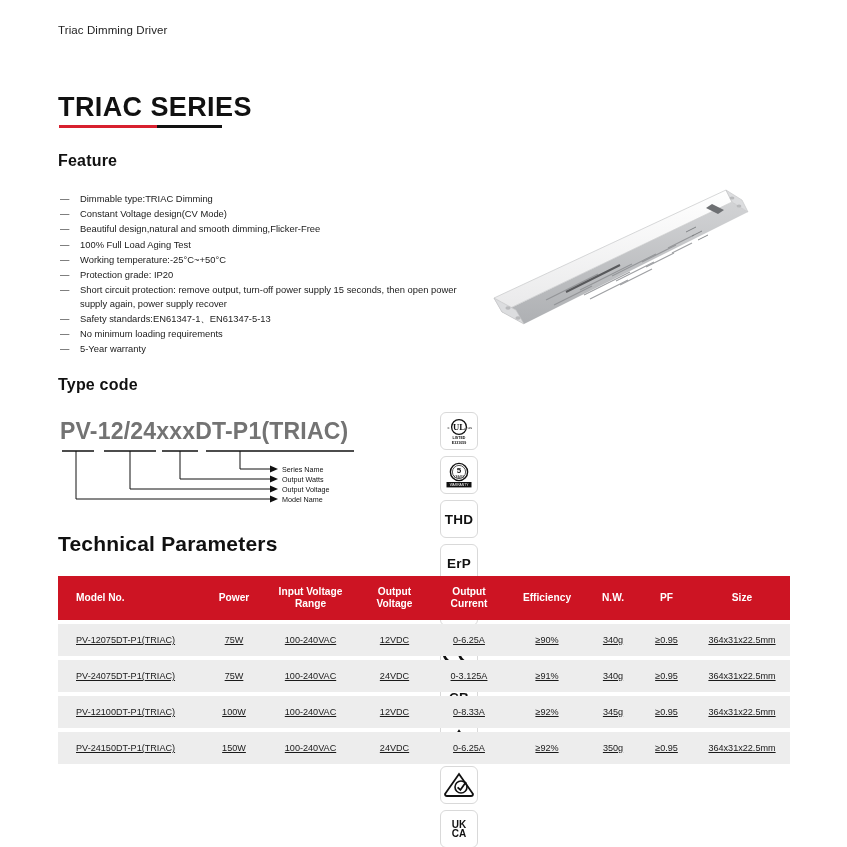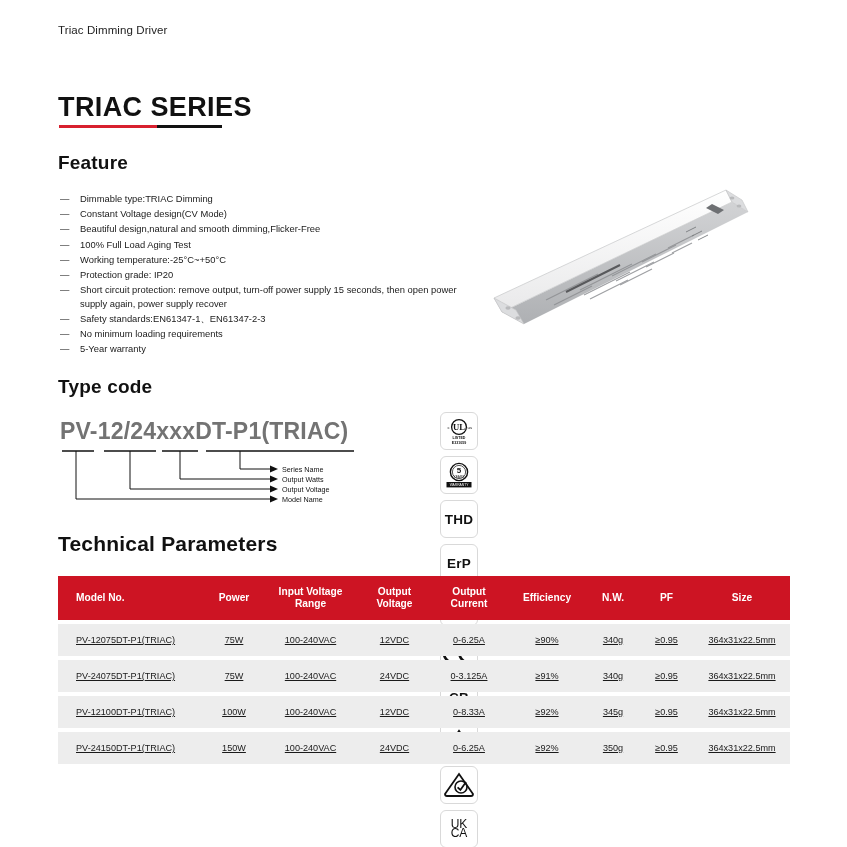--- a/index.html
+++ b/index.html
@@ -27,21 +27,21 @@
   .title-rule {
     position: absolute; left: 59px; top: 125px;
     width: 163px; height: 3px; display: flex;
   }
   .title-rule .seg-red { flex: 0 0 60%; background: #d8202f; }
   .title-rule .seg-black { flex: 1; background: #111; }
 
   
   .section-heading {
     position: absolute;
-    font-size: 19px; font-weight: bold; color: #111;
+    font-size: 16px; font-weight: bold; color: #111;
     letter-spacing: .2px;
   }
   #feature-heading { left: 58px; top: 152px; }
   #typecode-heading { left: 58px; top: 376px; }
   #tech-heading { left: 58px; top: 532px; font-size: 21px; }
 
   
   .feature-list {
     position: absolute; left: 60px; top: 192px;
     width: 420px;
@@ -76,21 +76,21 @@
   .cert-rows { position: absolute; left: 440px; top: 412px; width: 360px; }
   .cert-row { display: flex; gap: 6px; justify-content: center; margin-bottom: 8px; flex-direction: column; }
   .badge {
     width: 38px; height: 38px;
     border: 1px solid #d9d9d9; border-radius: 6px;
     background: #fff;
     display: flex; align-items: center; justify-content: center;
     position: relative;
   }
   .badge-txt { font-size: 13.5px; font-weight: bold; color: #111; letter-spacing: .2px; }
-  .badge-ukca { font-size: 12px; font-weight: normal; line-height: 9.5px; text-align: center; color: #111; }
+  .badge-ukca { font-size: 10px; font-weight: bold; line-height: 9.5px; text-align: center; color: #111; }
   .badge-ip { text-align: center; line-height: 1; }
   .badge-ip .ip-top { font-size: 11px; font-weight: bold; display:block; }
   .badge-ip .ip-bar { display:block; height: 1.4px; background: #111; margin: 1.5px 4px; }
   .badge-ip .ip-bot { font-size: 11px; font-weight: bold; display:block; }
   .ul-sub {
     position: absolute; bottom: 4px; left: 0; right: 0;
     text-align: center; font-size: 3.6px; font-weight: bold; color: #111;
     line-height: 4.4px;
   }
 
@@ -163,21 +163,21 @@
   <div class="feature-item">
       <span class="feature-dash">—</span>
       <span class="feature-text">Protection grade: IP20</span>
     </div>
   <div class="feature-item">
       <span class="feature-dash">—</span>
       <span class="feature-text">Short circuit protection: remove output, turn-off power supply 15 seconds, then open power supply again, power supply recover</span>
     </div>
   <div class="feature-item">
       <span class="feature-dash">—</span>
-      <span class="feature-text">Safety standards:EN61347-1、EN61347-2-3</span>
+      <span class="feature-text">Safety standards:EN61347-1、EN61347-5-13</span>
     </div>
   <div class="feature-item">
       <span class="feature-dash">—</span>
       <span class="feature-text">No minimum loading requirements</span>
     </div>
   <div class="feature-item">
       <span class="feature-dash">—</span>
       <span class="feature-text">5-Year warranty</span>
     </div>
 </div>

